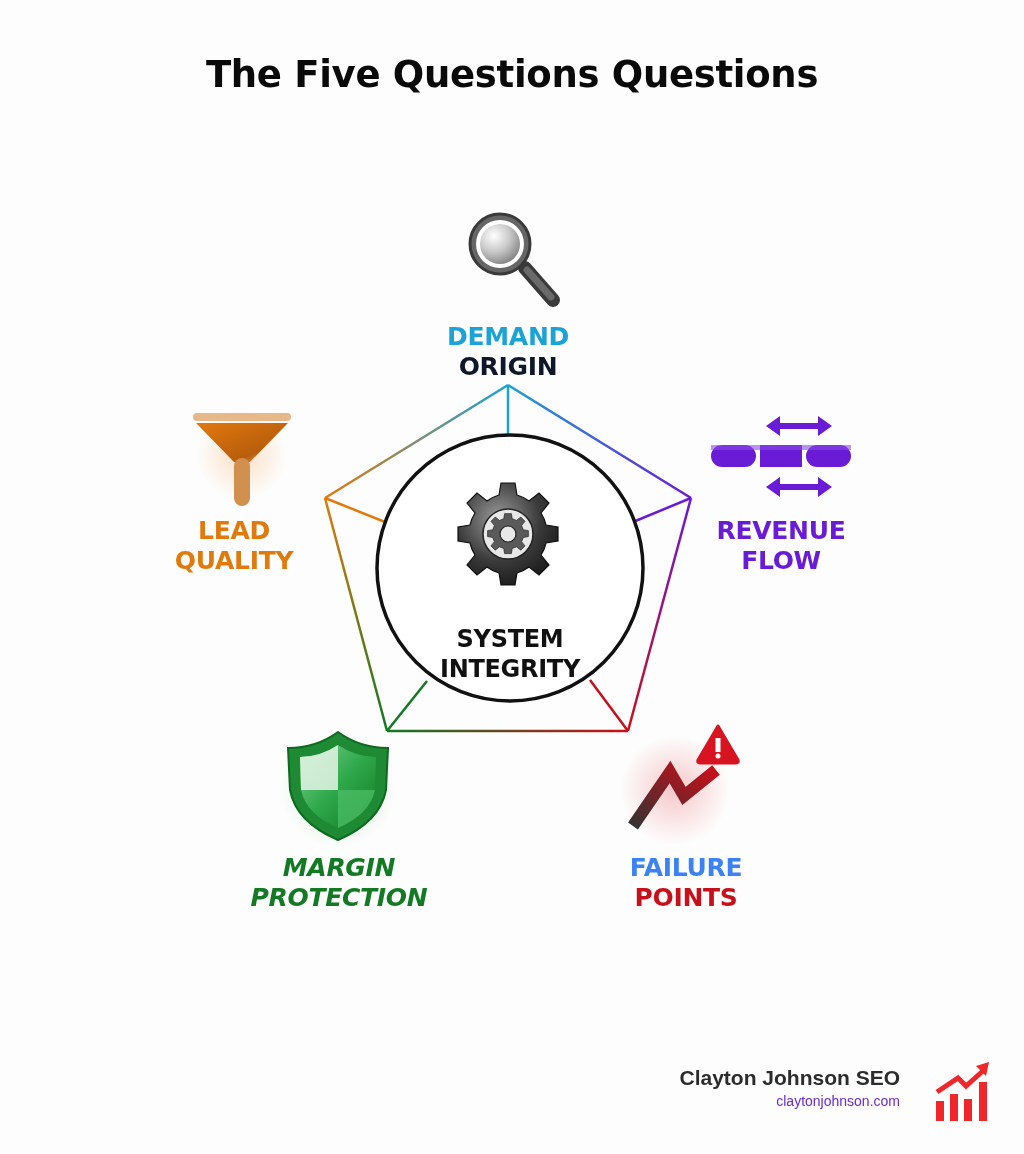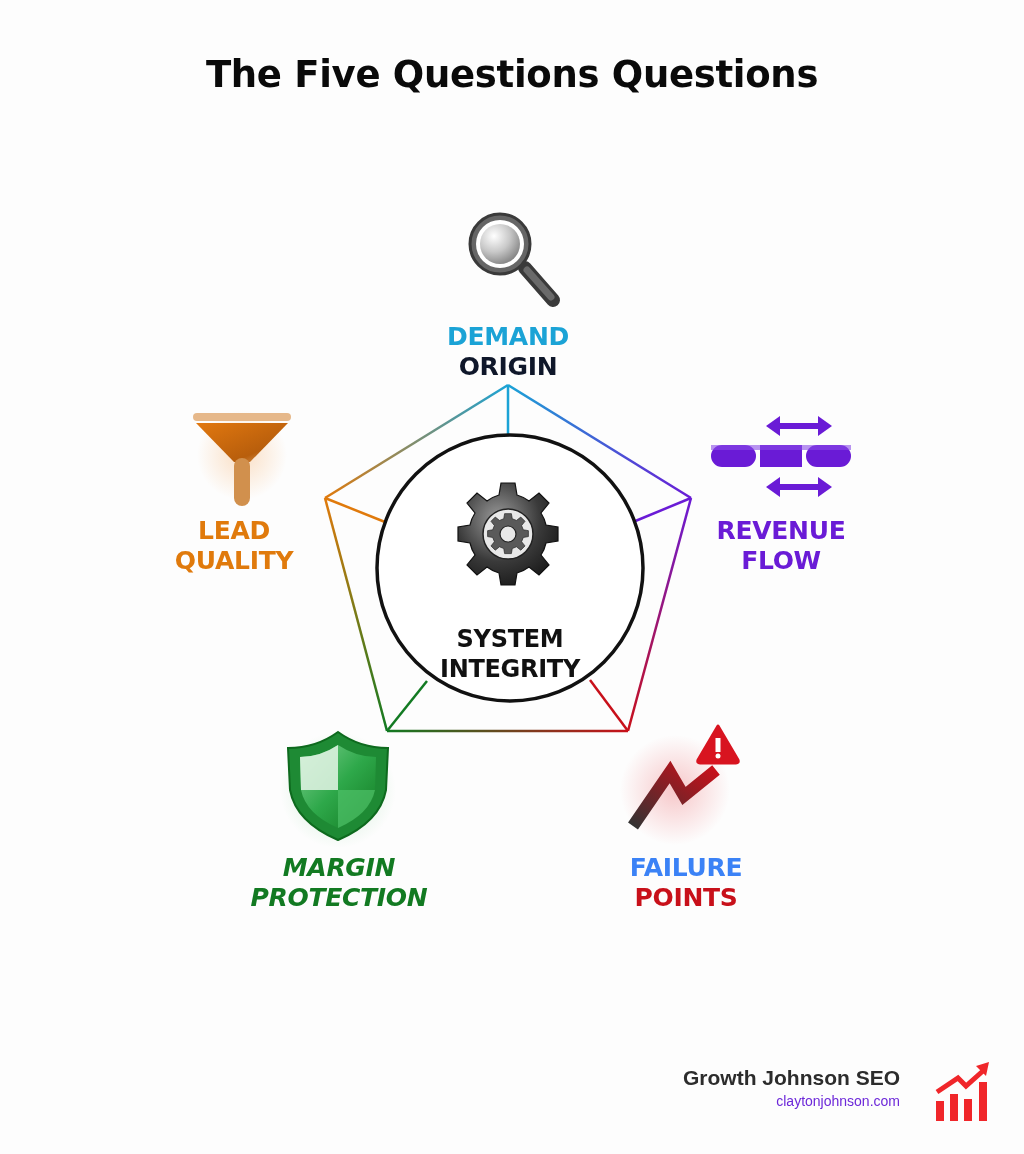--- a/index.html
+++ b/index.html
@@ -213,15 +213,15 @@
   <span style="color:#e07a0c">LEAD</span>
   <span style="color:#e07a0c">QUALITY</span>
 </div>
 
 <div class="center-label">
   <span>SYSTEM</span>
   <span>INTEGRITY</span>
 </div>
 
 <div class="brand">
-  <div class="brand-name">Growth Johnson SEO</div>
+  <div class="brand-name">Clayton Johnson SEO</div>
   <div class="brand-url">claytonjohnson.com</div>
 </div>
 
 </body></html>

